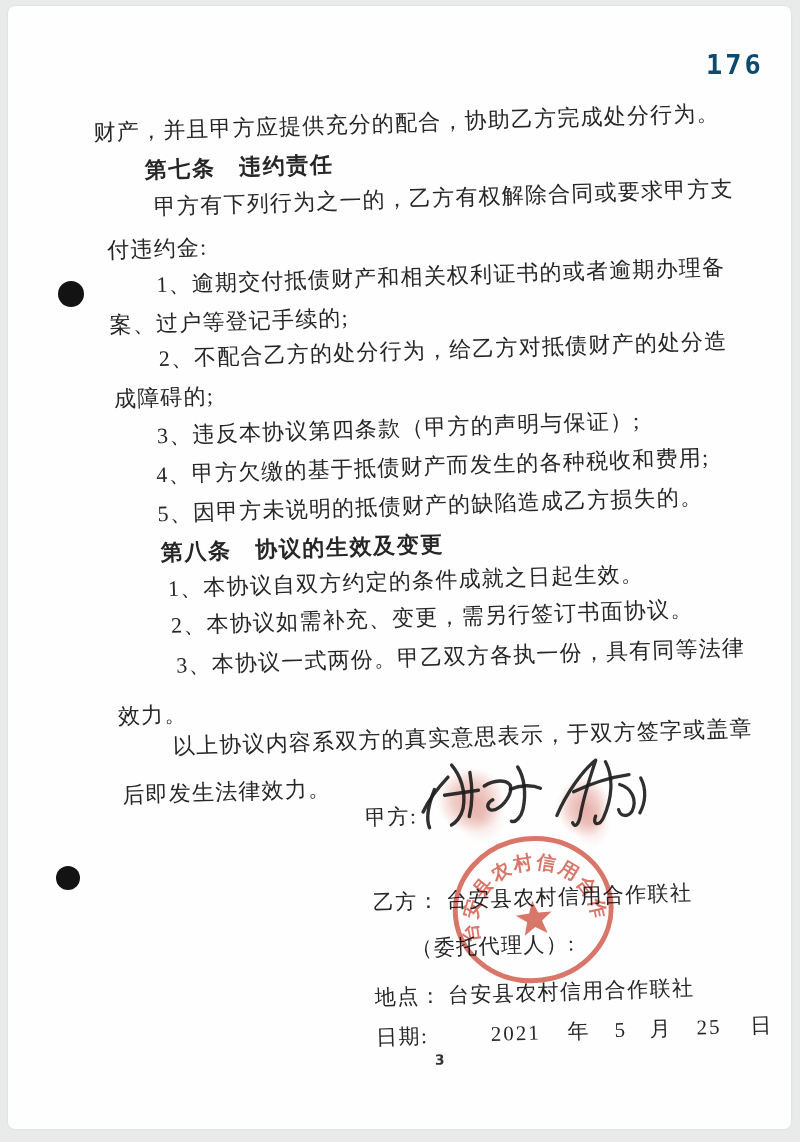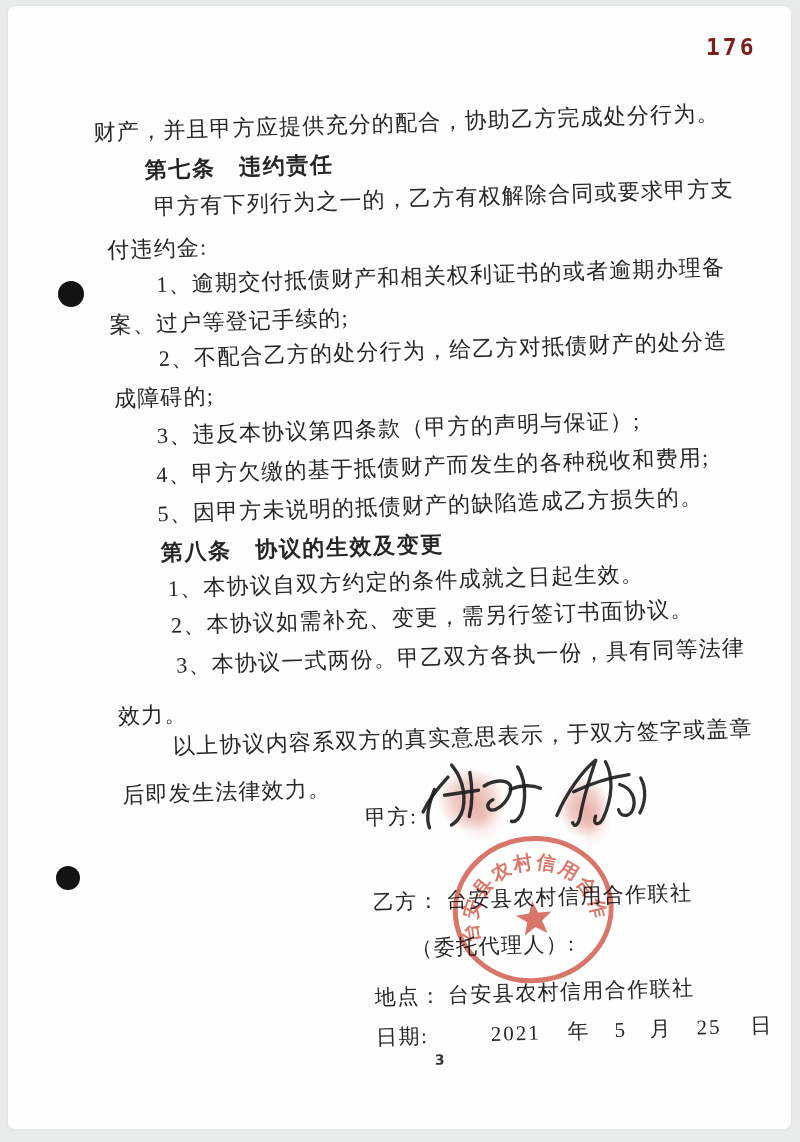--- a/index.html
+++ b/index.html
@@ -7,23 +7,23 @@
     width:800px;height:1142px;position:relative;overflow:hidden;
     background:#e9ebea;
     font-family:"Liberation Serif","DejaVu Serif",serif;
   }
   .page{
     position:absolute;left:8px;top:6px;right:9px;bottom:13px;
     background:#fefefe;border-radius:7px;
     box-shadow:0 0 3px rgba(0,0,0,.08);
   }
   .stamp-num{
-    position:absolute;left:698px;top:28px;
+    position:absolute;left:698px;top:43px;
     font-family:"DejaVu Sans Mono","Liberation Mono",monospace;
-    font-size:23px;font-weight:700;letter-spacing:3px;color:#7f1d1d;
+    font-size:27px;font-weight:700;letter-spacing:3px;color:#0c4a6e;
   }
   .doc{
     position:absolute;left:85px;top:108px;width:672px;height:990px;
     transform:rotate(-1.8deg);transform-origin:0 0;
   }
   .ln{
     position:absolute;white-space:nowrap;
     font-size:22px;letter-spacing:1.2px;color:#262626;
   }
   .ln.b{font-weight:700;letter-spacing:1.6px;}

